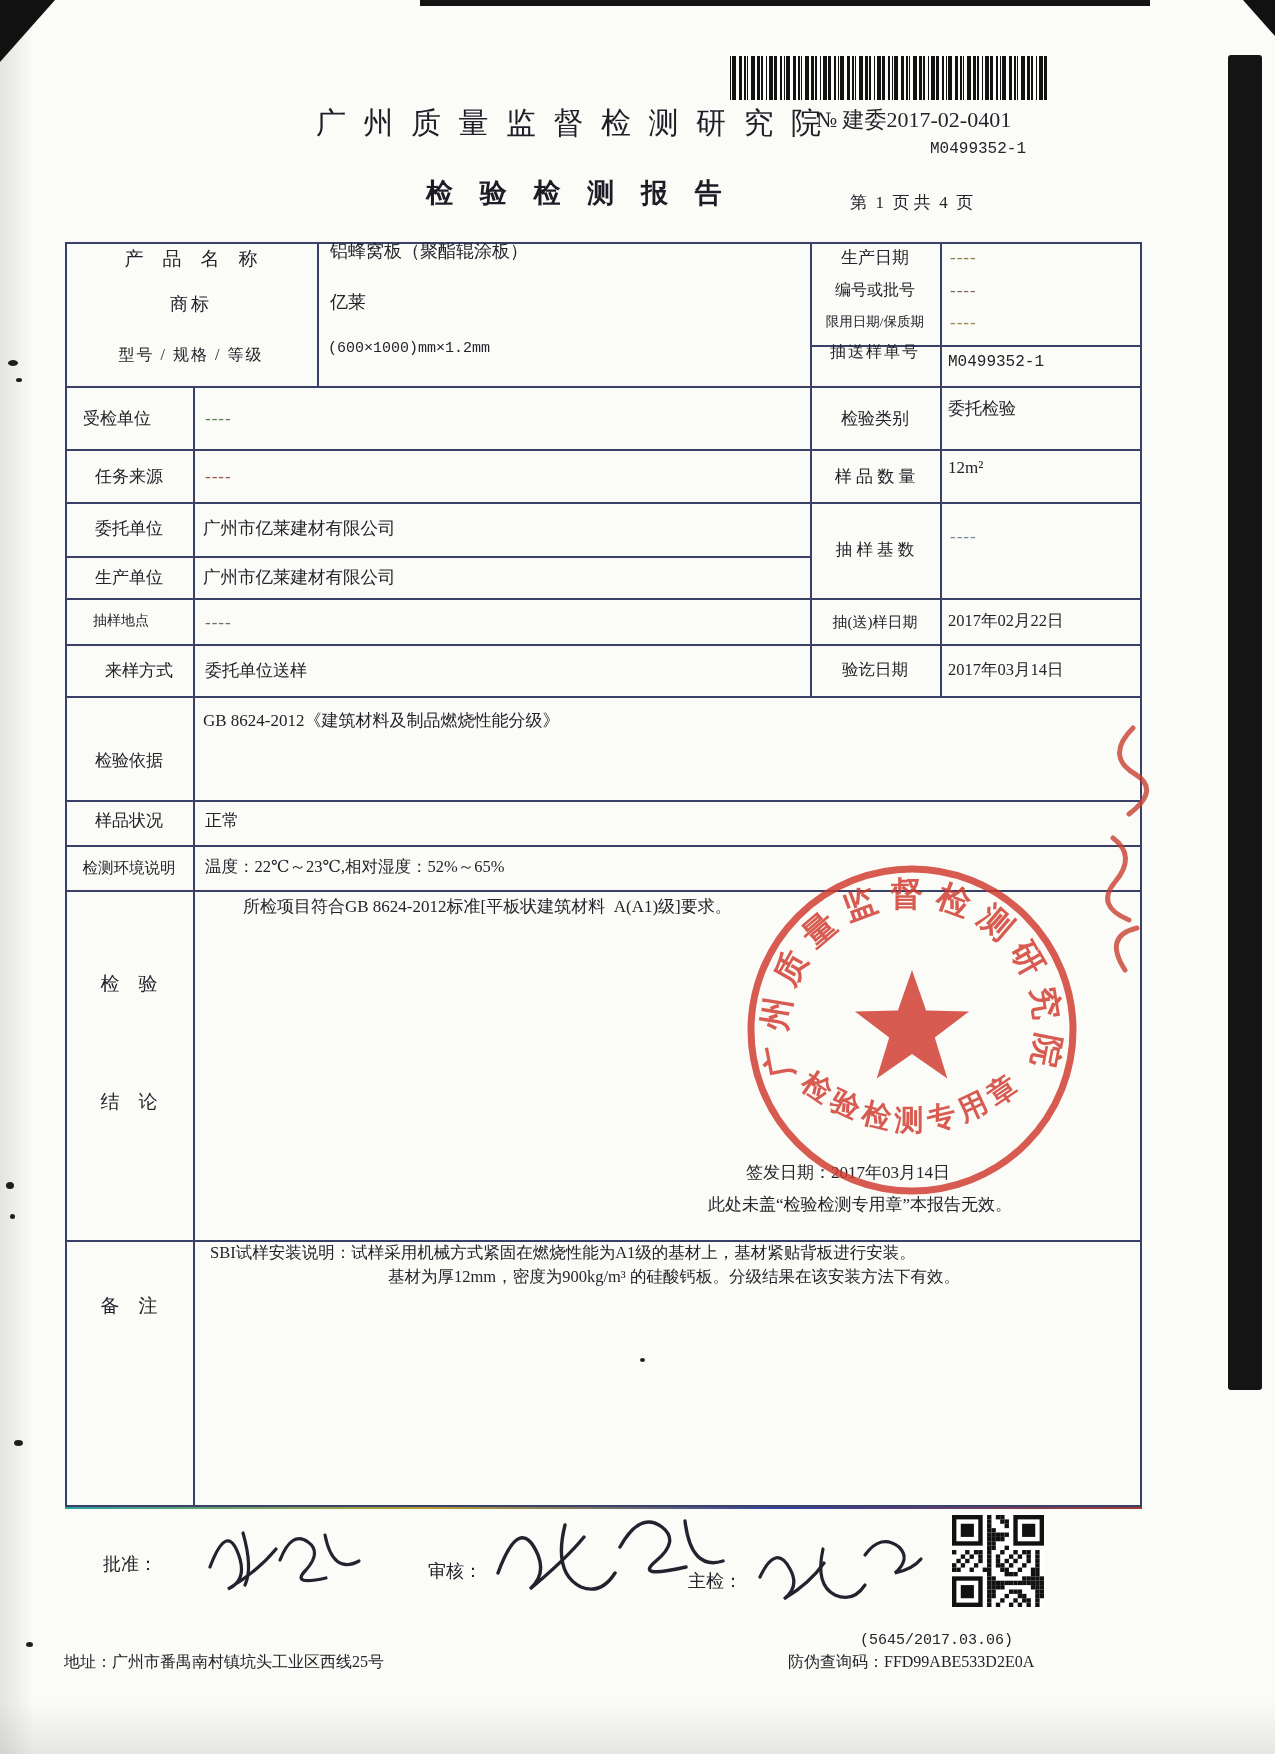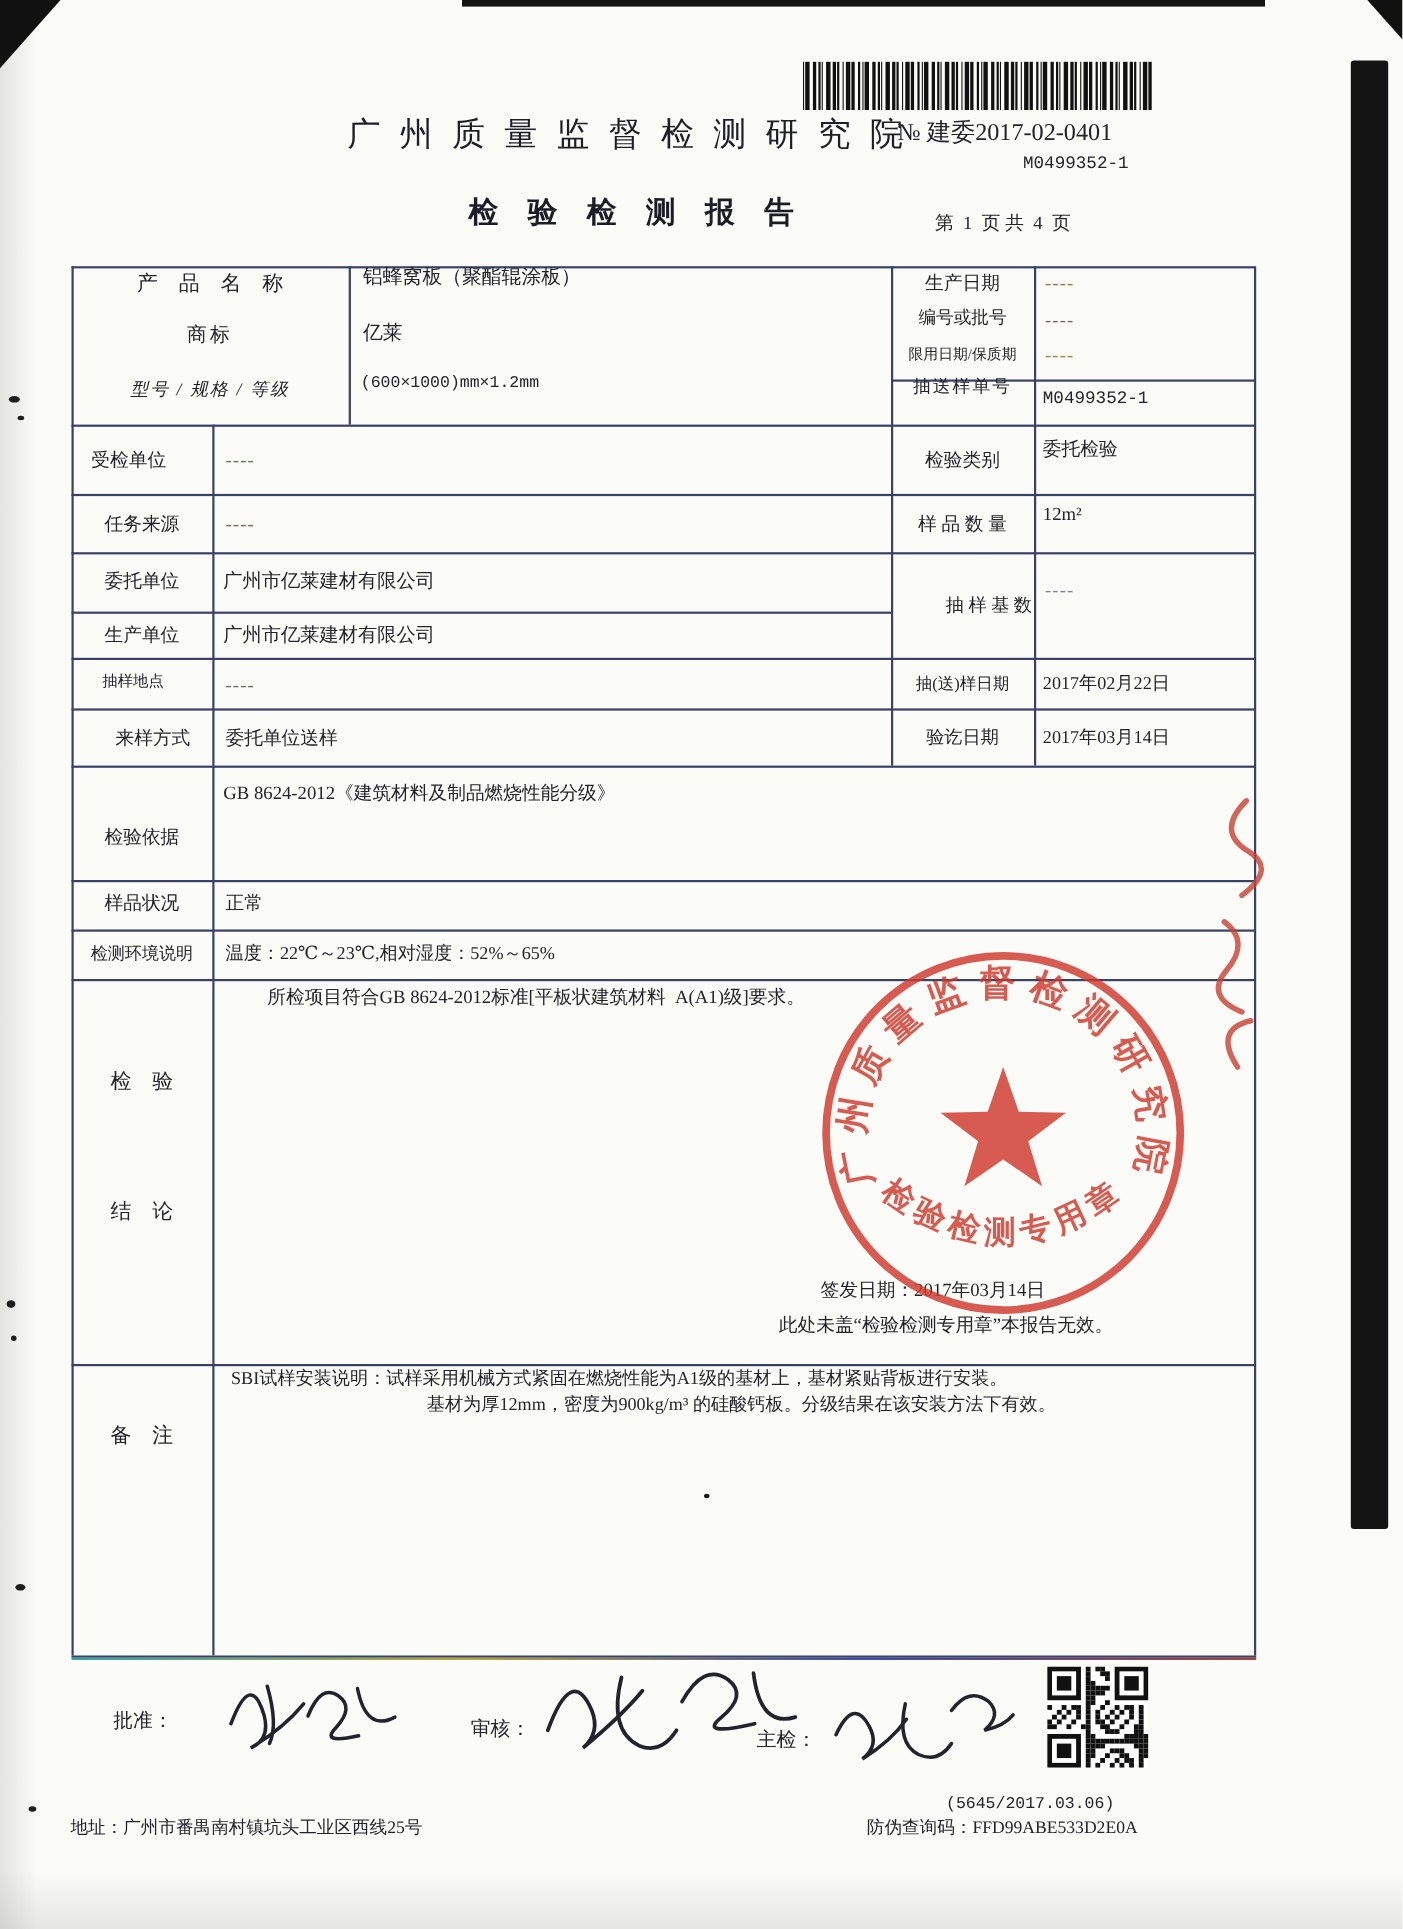--- a/index.html
+++ b/index.html
@@ -122,21 +122,21 @@
     <div style="left: 1140px; top: 242px; width: 2px; height: 1263px;"></div>
     <div style="left: 317px; top: 242px; width: 2px; height: 144px;"></div>
     <div style="left: 193px; top: 386px; width: 2px; height: 1119px;"></div>
     <div style="left: 810px; top: 242px; width: 2px; height: 454px;"></div>
     <div style="left: 940px; top: 242px; width: 2px; height: 454px;"></div>
     <div style="left: 65px; top: 1507px; width: 1077px; height: 2px; background: linear-gradient(90deg, rgb(42, 160, 160), rgb(184, 160, 48), rgb(48, 64, 160), rgb(160, 58, 48));"></div>
   </div>
 
 <div class="t c" style="left:65px;top:247px;width:252px;font-size:19px;">产　品　名　称</div>
 <div class="t c" style="left:65px;top:293px;width:252px;font-size:18px;letter-spacing:3px;">商标</div>
-<div class="t c" style="left:65px;top:345px;width:252px;font-size:16px;letter-spacing:2px;font-style:italic;">型号 / 规格 / 等级</div>
+<div class="t c" style="left:65px;top:345px;width:252px;font-size:16px;letter-spacing:2px;">型号 / 规格 / 等级</div>
 <div class="t" style="left:330px;top:240px;font-size:18px;">铝蜂窝板（聚酯辊涂板）</div>
 <div class="t" style="left:330px;top:291px;font-size:18px;">亿莱</div>
 <div class="t mono" style="left:328px;top:340px;font-size:15px;">(600×1000)mm×1.2mm</div>
 
 <div class="t c" style="left:812px;top:247px;width:126px;font-size:17px;">生产日期</div>
 <div class="t dash" style="left:950px;top:247px;font-size:17px;color:#8a7a50;">----</div>
 <div class="t c" style="left:812px;top:280px;width:126px;font-size:16px;">编号或批号</div>
 <div class="t dash" style="left:950px;top:280px;font-size:17px;color:#7a6a6a;">----</div>
 <div class="t c" style="left:810px;top:314px;width:130px;font-size:13.5px;">限用日期/保质期</div>
 <div class="t dash" style="left:950px;top:312px;font-size:17px;color:#9a8a4a;">----</div>
@@ -150,21 +150,21 @@
 
 <div class="t c" style="left:65px;top:466px;width:128px;font-size:17px;">任务来源</div>
 <div class="t dash" style="left:205px;top:466px;font-size:17px;color:#95584e;">----</div>
 <div class="t c" style="left:812px;top:466px;width:126px;font-size:17px;">样 品 数 量</div>
 <div class="t" style="left:948px;top:457px;font-size:17px;">12m²</div>
 
 <div class="t c" style="left:65px;top:518px;width:128px;font-size:17px;">委托单位</div>
 <div class="t" style="left:203px;top:518px;font-size:17.5px;">广州市亿莱建材有限公司</div>
 <div class="t c" style="left:65px;top:567px;width:128px;font-size:17px;">生产单位</div>
 <div class="t" style="left:203px;top:567px;font-size:17.5px;">广州市亿莱建材有限公司</div>
-<div class="t c" style="left:812px;top:540px;width:126px;font-size:16.5px;padding-left:24px;">抽 样 基 数</div>
+<div class="t c" style="left:812px;top:540px;width:126px;font-size:16.5px;">抽 样 基 数</div>
 <div class="t dash" style="left:950px;top:526px;font-size:17px;color:#7a8a9a;">----</div>
 
 <div class="t c" style="left:65px;top:612px;width:112px;font-size:14px;">抽样地点</div>
 <div class="t dash" style="left:205px;top:612px;font-size:17px;">----</div>
 <div class="t c" style="left:810px;top:613px;width:130px;font-size:15px;">抽(送)样日期</div>
 <div class="t" style="left:948px;top:611px;font-size:16.5px;">2017年02月22日</div>
 
 <div class="t c" style="left:65px;top:660px;width:148px;font-size:17px;">来样方式</div>
 <div class="t" style="left:205px;top:660px;font-size:17px;">委托单位送样</div>
 <div class="t c" style="left:810px;top:660px;width:130px;font-size:16.5px;">验讫日期</div>

